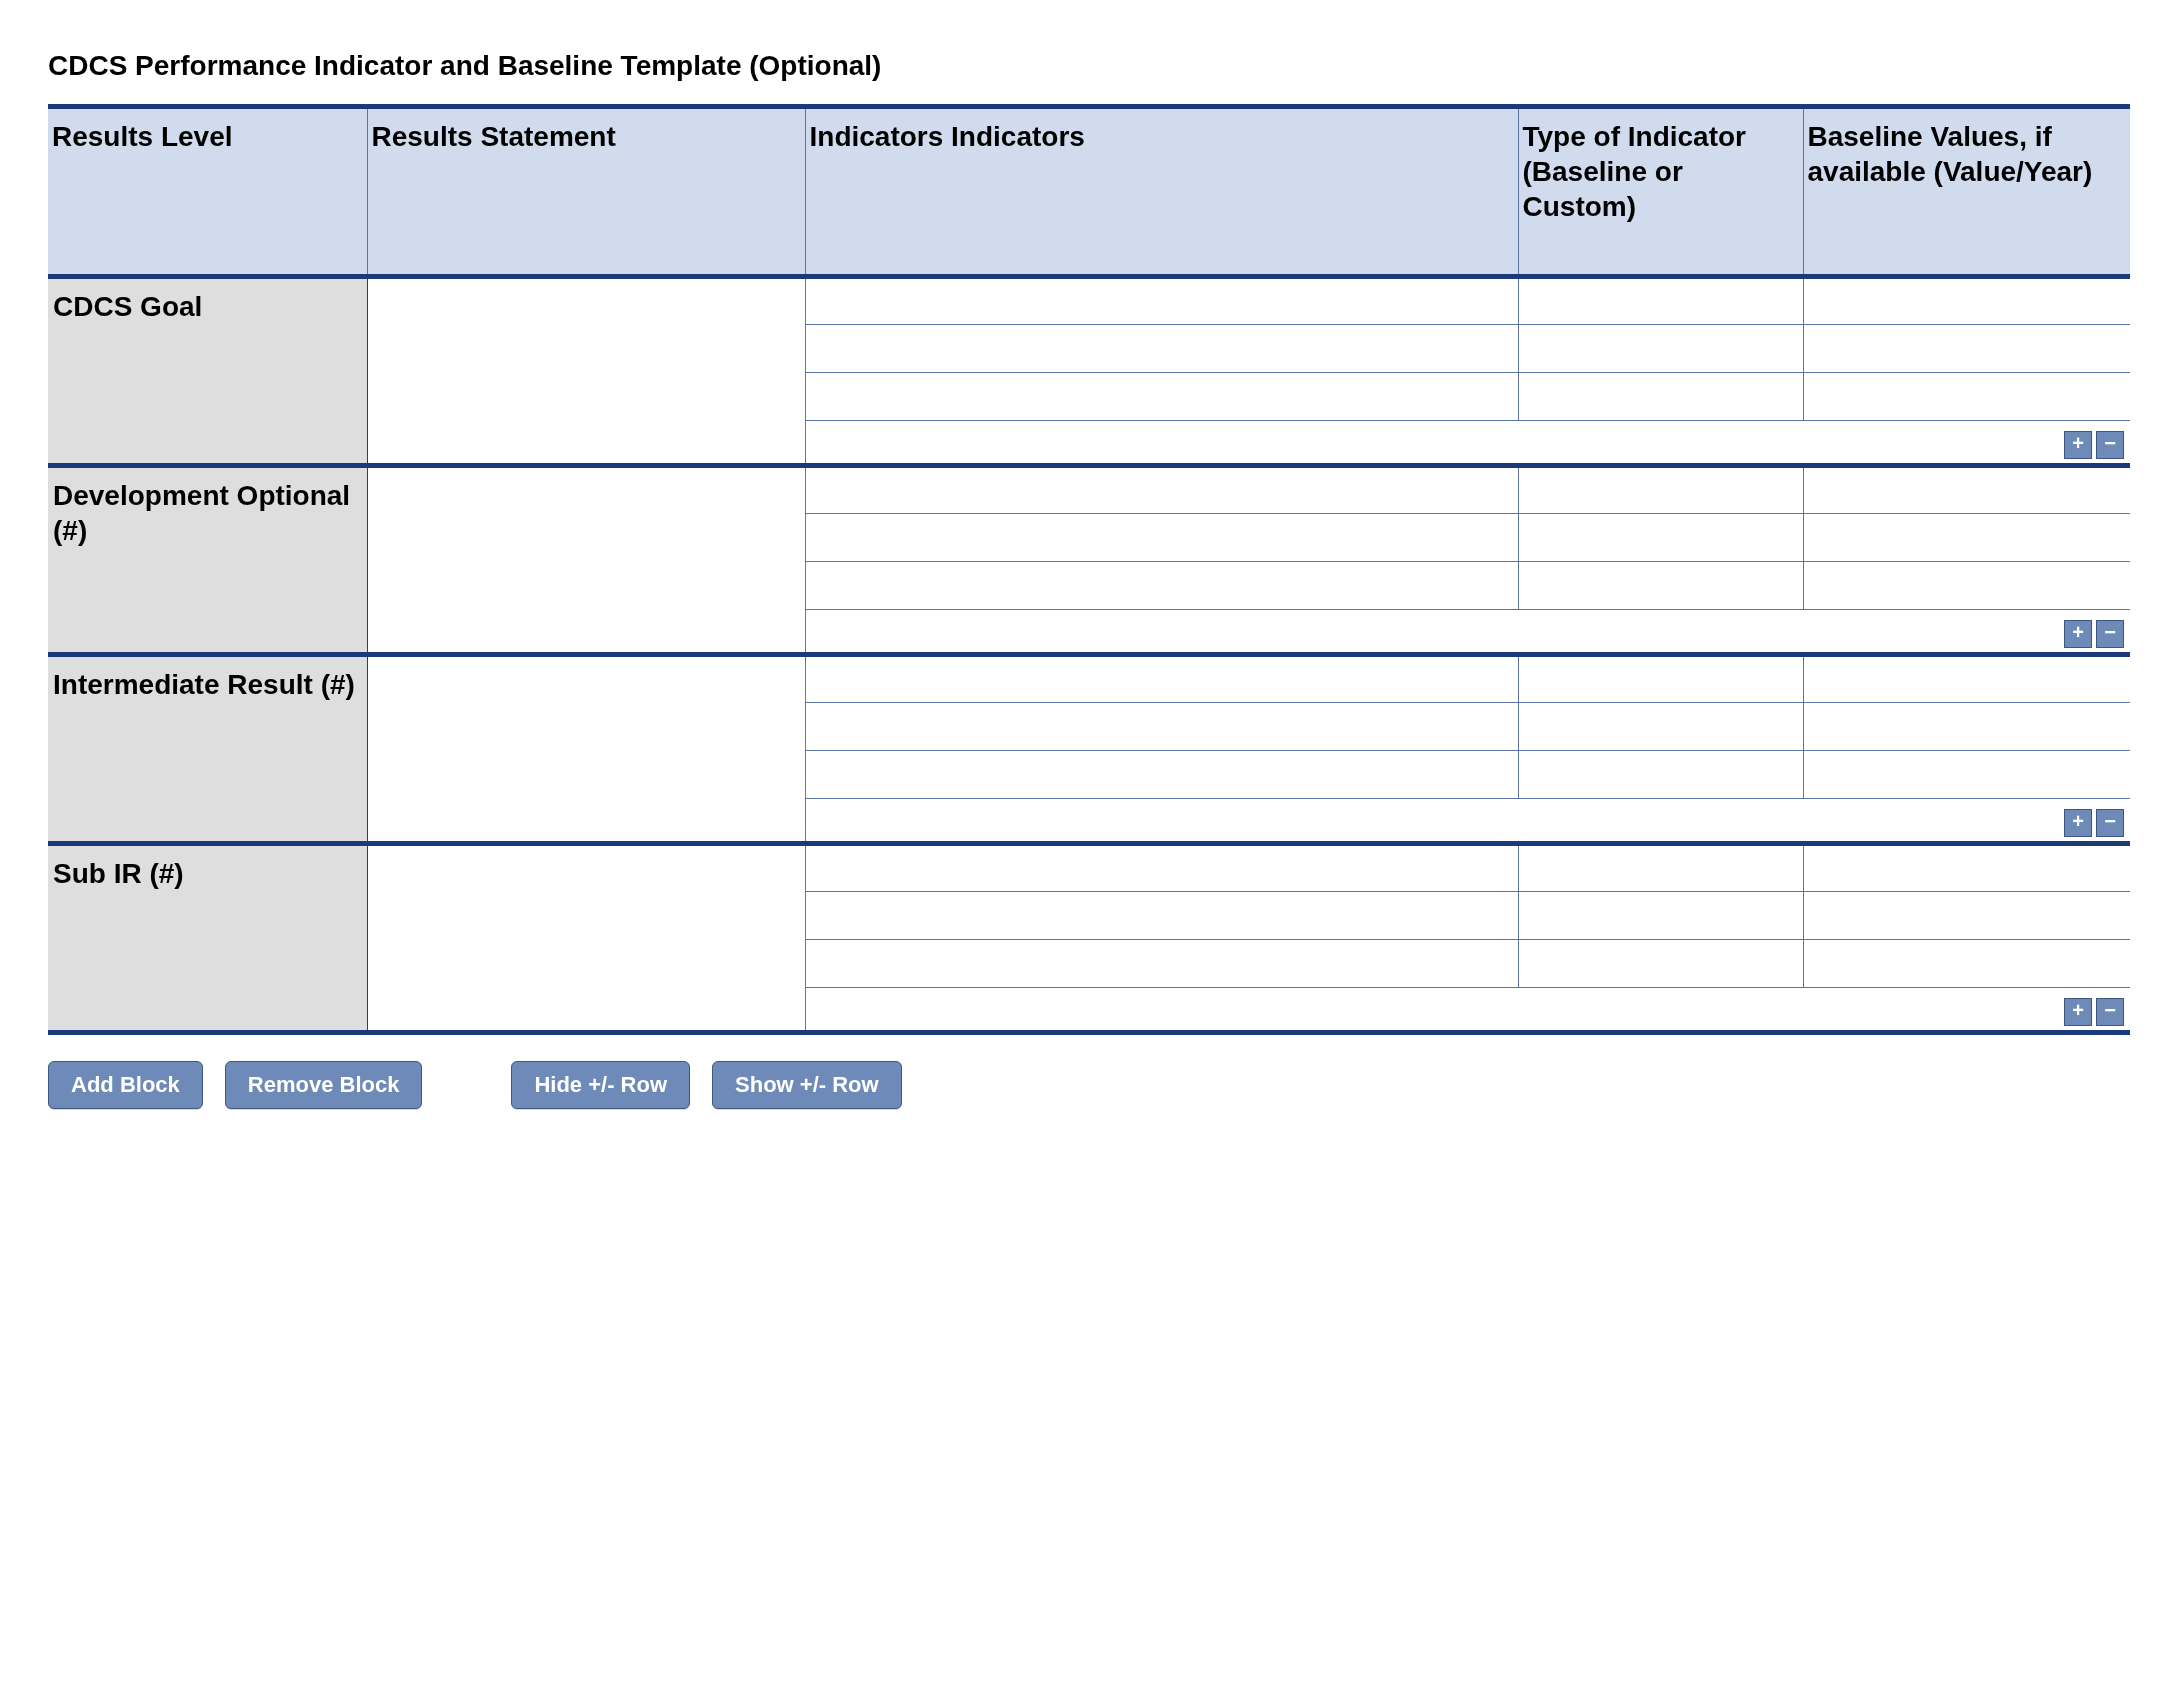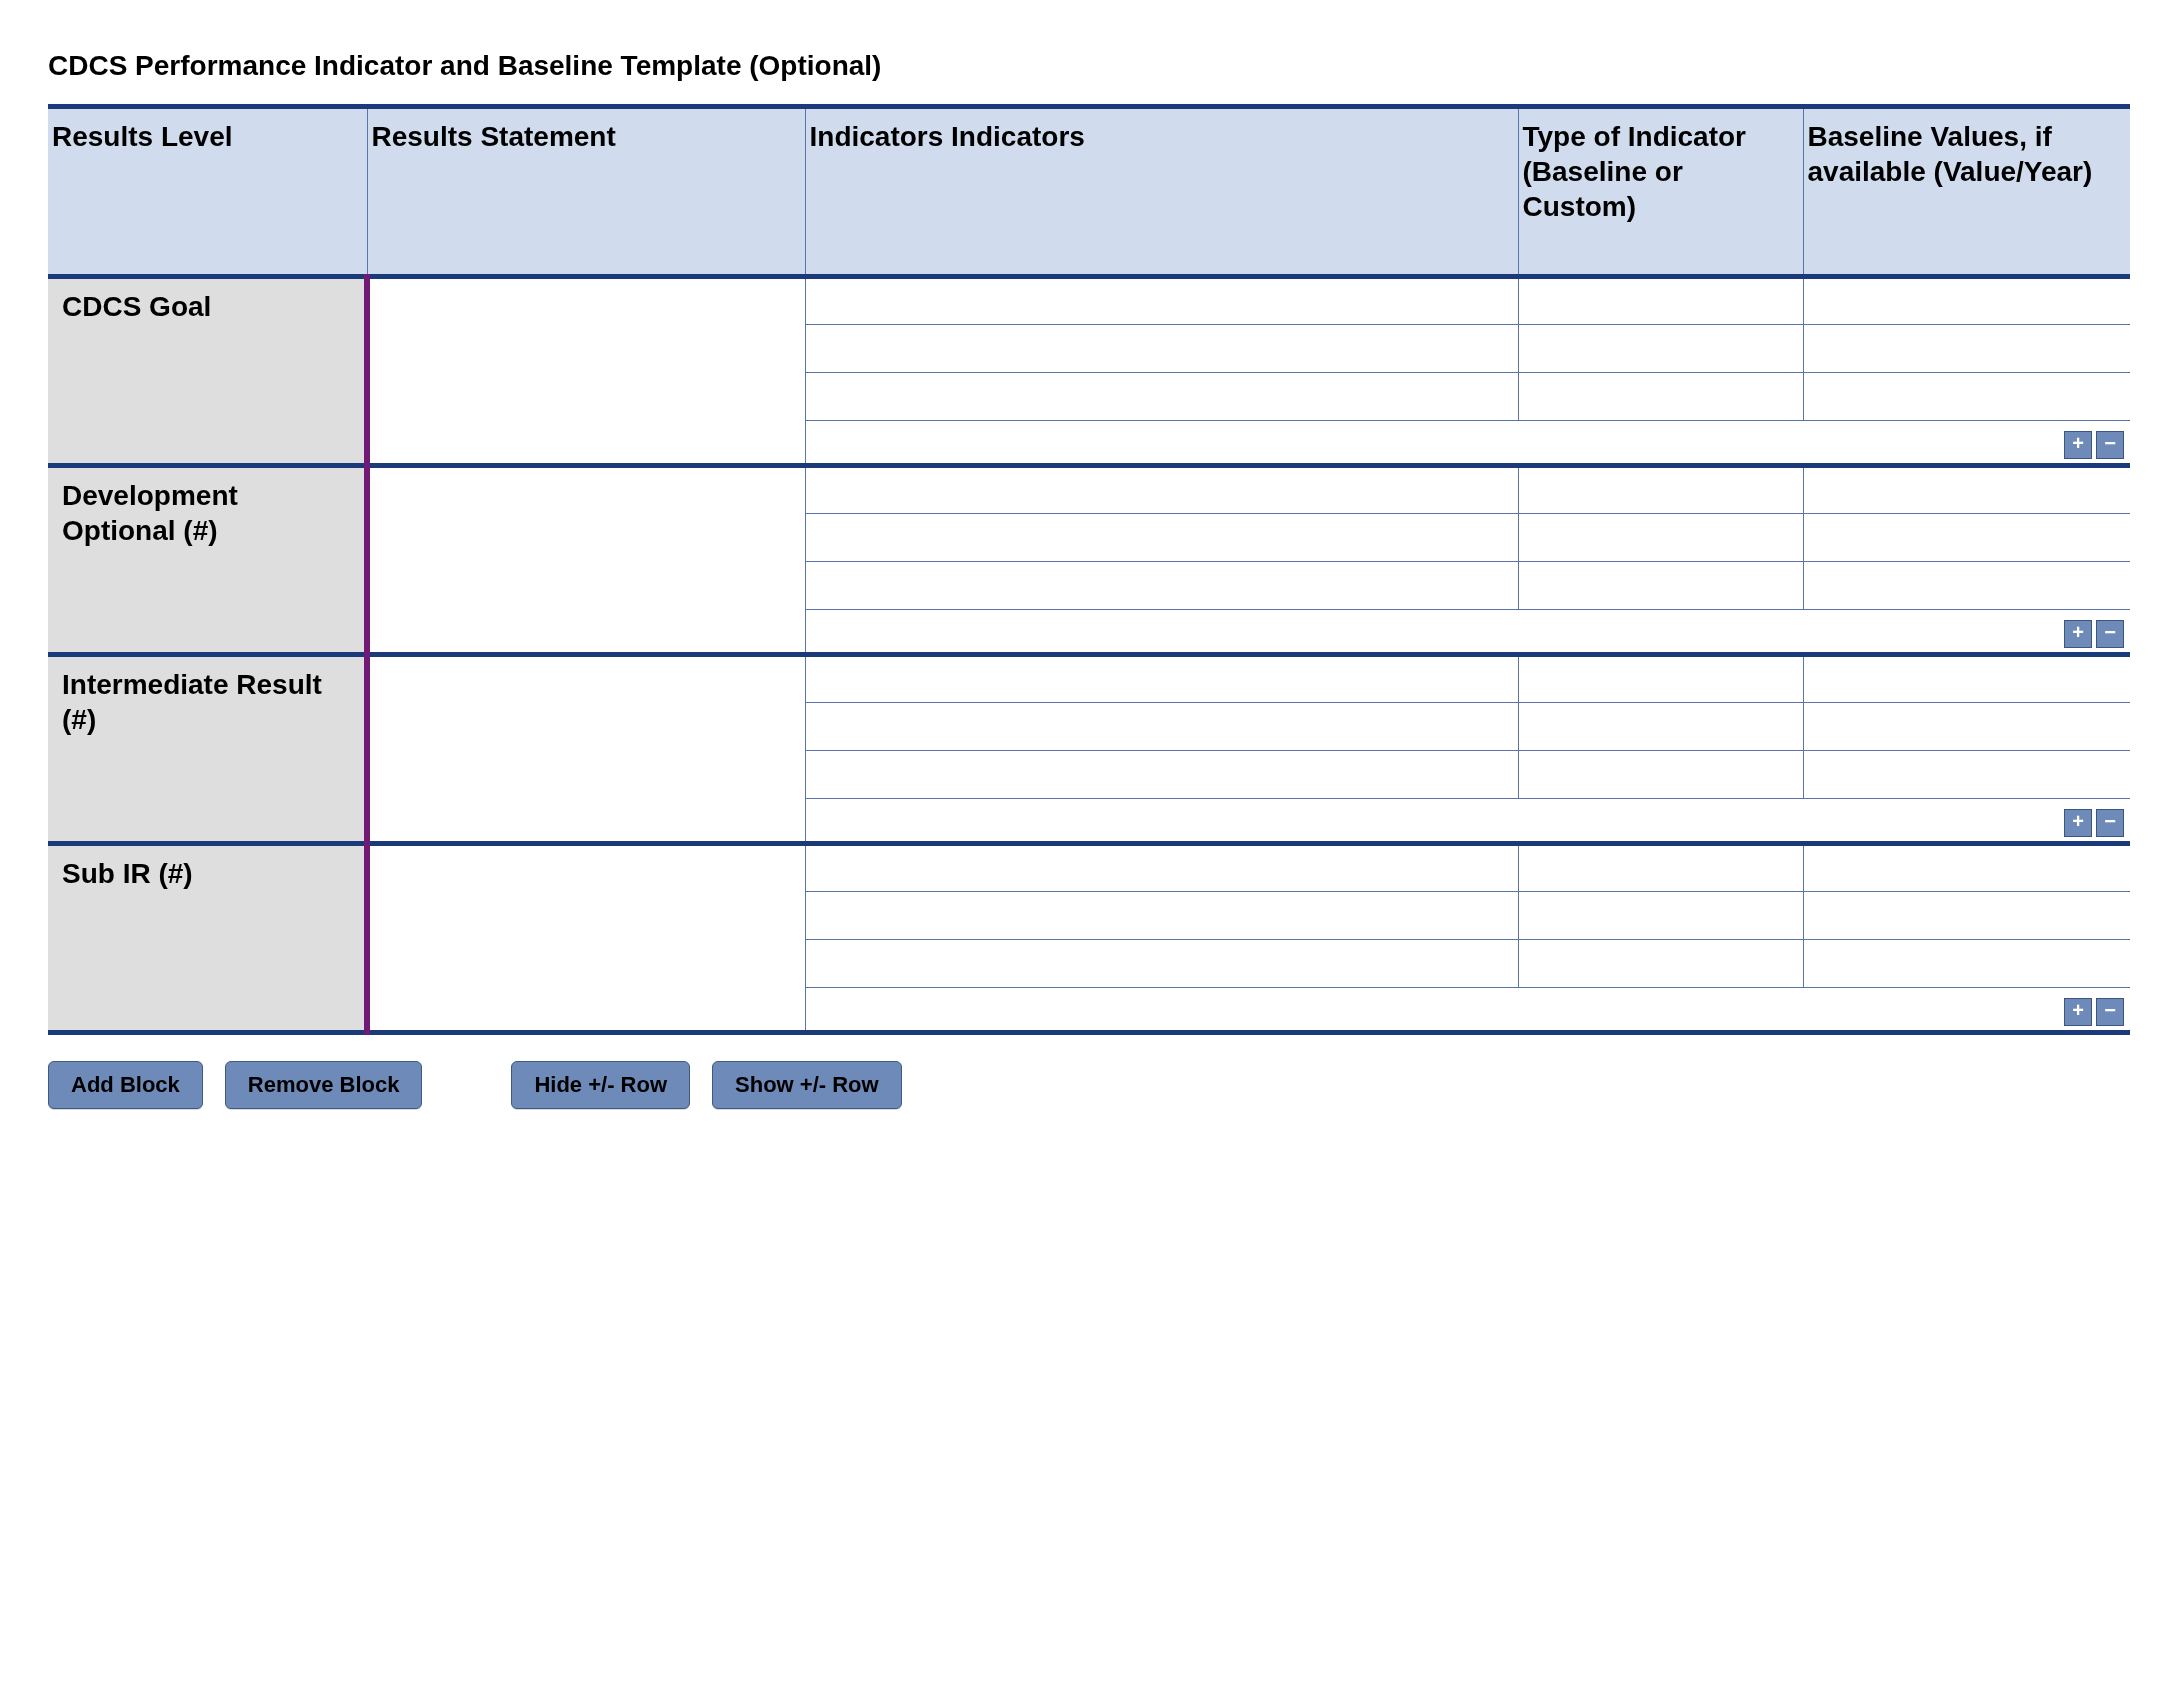--- a/index.html
+++ b/index.html
@@ -45,22 +45,22 @@
     font-weight: bold;
     padding: 10px 14px 50px 4px;
   }
   .hdr th:first-child { border-left: none; }
   .hdr th:last-child  { border-right: none; }
 
   
   td.lvl {
     background: #dedede;
     font-weight: bold;
-    border-right: 6px solid #701a75;
-    padding: 10px 14px;
+    border-right: 1px solid #701a75;
+    padding: 10px 5px;
   }
   td.stmt {
     background: #fff;
     border-right: 1px solid #5a74a8;
   }
   
   td.cell {
     background: #fff;
     border-right: 1px solid #5a74a8;
     border-bottom: 1px solid #5a74a8;
@@ -100,21 +100,21 @@
   .toolbar {
     margin-top: 26px;
     display: flex;
     gap: 30px;
   }
   .toolbar .grp { display: flex; gap: 22px; }
   .btn {
     background: #6e8ab8;
     border: 1px solid #3e597f;
     border-radius: 6px;
-    color: #000000;
+    color: #ffffff;
     font-size: 22px;
     font-weight: bold;
     padding: 10px 22px;
     cursor: pointer;
     box-shadow: 0 1px 0 rgba(0,0,0,.15);
   }
 </style>
 </head>
 <body>
 

